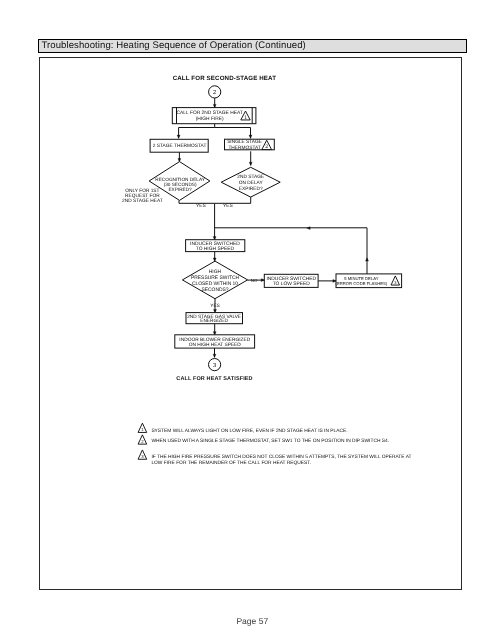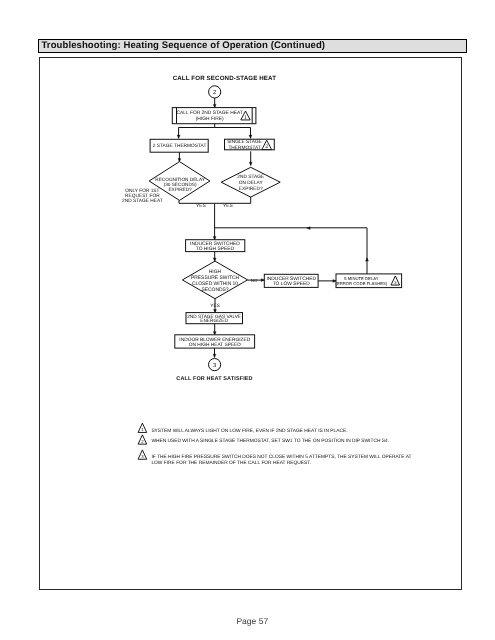--- a/index.html
+++ b/index.html
@@ -1,19 +1,19 @@
 <!DOCTYPE html>
 <html><head>
 <meta charset="utf-8">
 <style>
   html,body{margin:0;padding:0;background:#ffffff;}
   body{width:495px;height:640px;font-family:"Liberation Sans",sans-serif;position:relative;overflow:hidden;-webkit-font-smoothing:antialiased;text-rendering:geometricPrecision;}
   #page{position:absolute;left:0;top:0;width:495px;height:640px;background:#fff;}
   .hdr{position:absolute;left:38.2px;top:39px;width:428.7px;height:13.7px;background:#dedede;border:1.3px solid #000;box-sizing:border-box;}
-  .hdr-label{position:absolute;left:2.3px;top:0.2px;font-size:9.55px;font-weight:bold;color:#111;white-space:nowrap;letter-spacing:0.08px;}
+  .hdr-label{position:absolute;left:2.3px;top:0.2px;font-size:9.55px;font-weight:normal;color:#111;white-space:nowrap;letter-spacing:0.08px;}
   .frame{position:absolute;left:39.4px;top:56.9px;width:422.6px;height:532.9px;border:1px solid #2a2a2a;box-sizing:border-box;}
   .pageno{position:absolute;left:4.8px;top:615.6px;width:495px;text-align:center;font-size:8.5px;color:#3a3a3a;}
   svg{position:absolute;left:0;top:0;}
   .ft{font-family:"Liberation Sans",sans-serif;fill:#101010;}
   svg text{-webkit-font-smoothing:antialiased;}
 </style>
 </head>
 <body>
 
 <div id="page">

